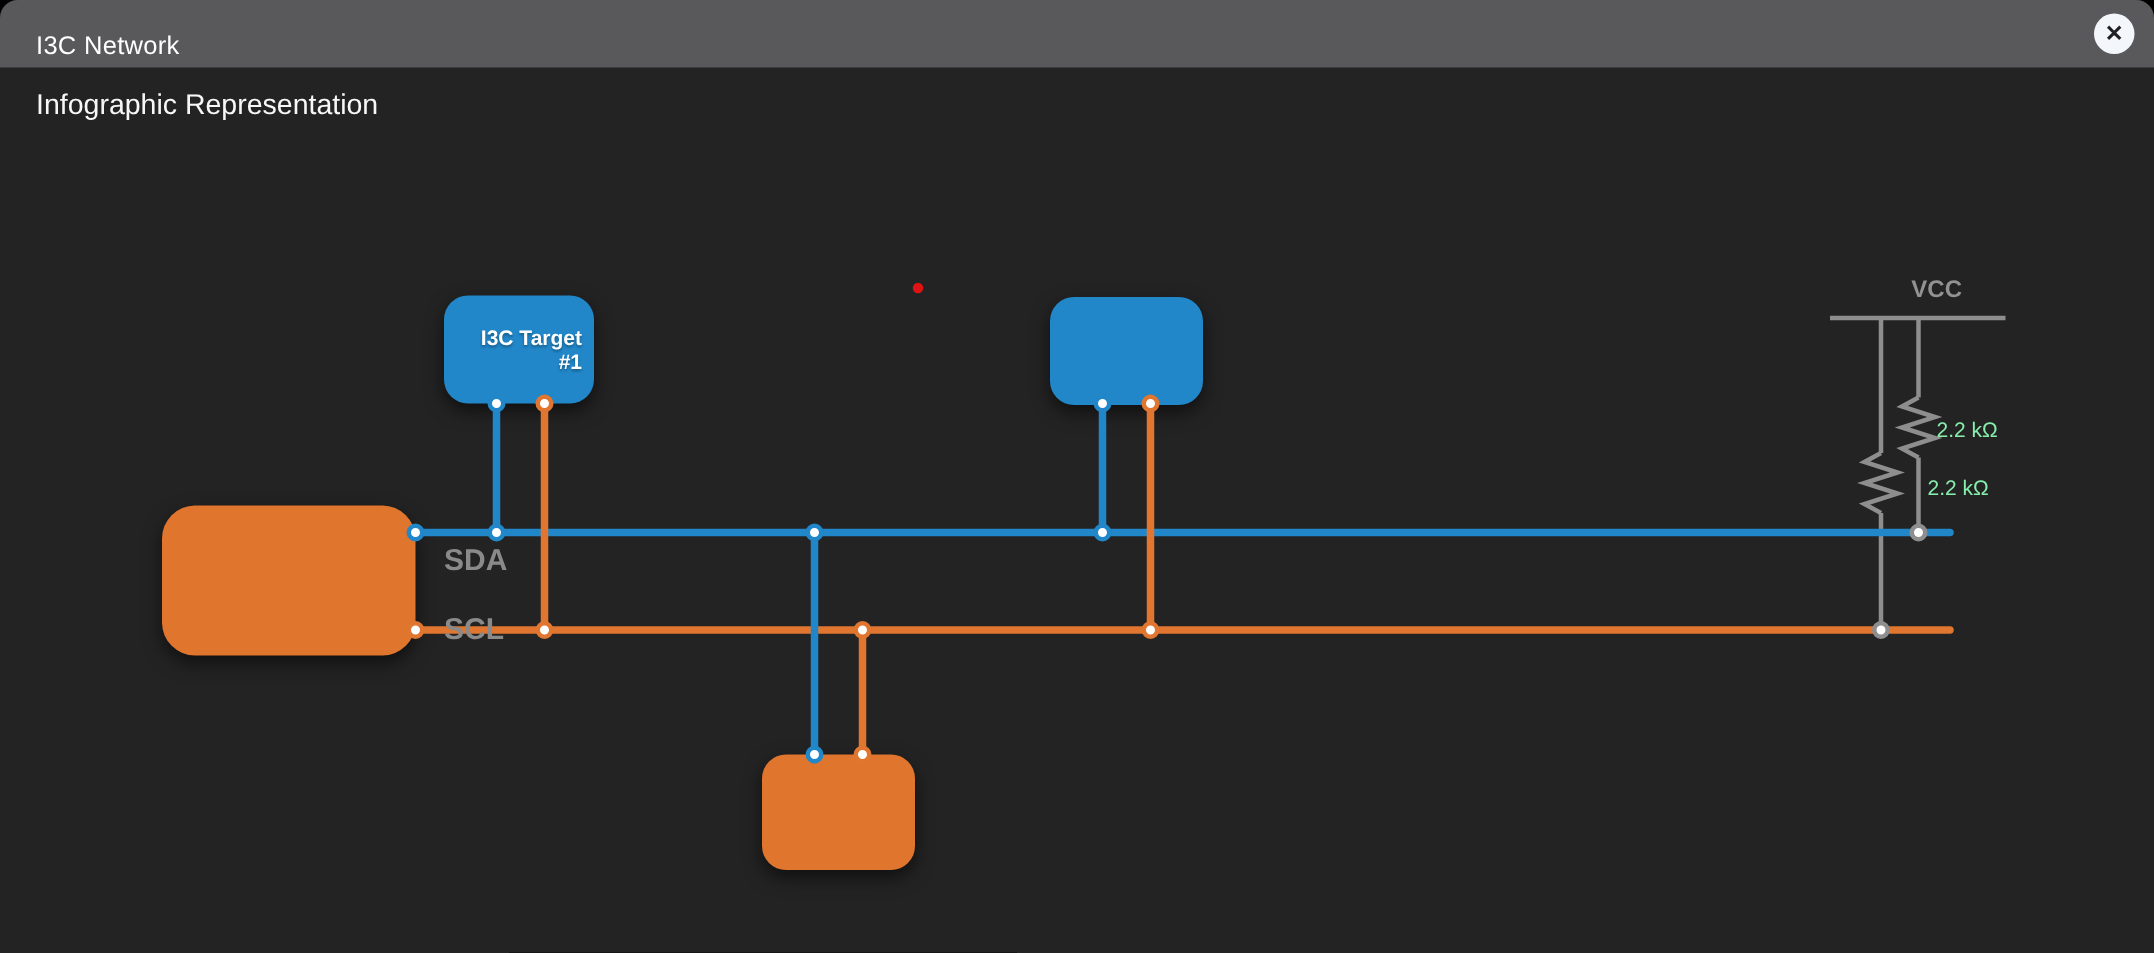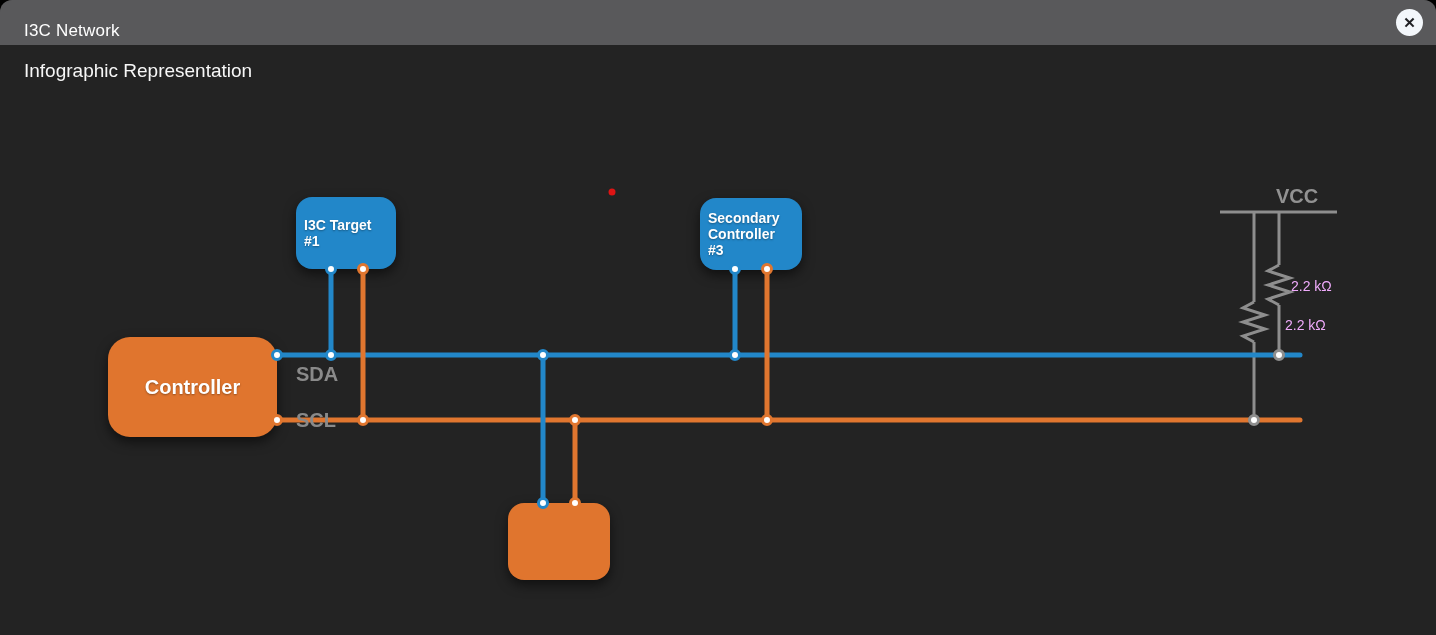--- a/index.html
+++ b/index.html
@@ -30,37 +30,37 @@
   }
   .heading {
     position: absolute; left: 24px; top: 15px; color: #F7F7F7;
     font-size: 19px; font-weight: 500;
   }
   .diagram-svg { position: absolute; left: 0; top: 0; }
   .node-rect { filter: drop-shadow(0 5px 6px rgba(0,0,0,0.55)); }
 
   .node-label {
     position: absolute; display: flex; align-items: center; justify-content: center;
-    color: #FFFFFF; text-align: left; font-weight: 600; pointer-events: none;
+    color: #FFFFFF; text-align: right; font-weight: 600; pointer-events: none;
     text-shadow: 0 1px 2px rgba(0,0,0,0.35);
   }
   .node-label.controller { left: 108px; top: 292px; width: 169px; height: 100px; font-size: 20px; }
   .node-label.i3c1       { left: 296px; top: 152px; width: 100px; height: 72px; font-size: 14px; padding: 0 8px; }
   .node-label.sc3        { left: 700px; top: 153px; width: 102px; height: 72px; font-size: 14px; padding: 0 8px; }
   .node-label.i2c2       { left: 508px; top: 458px; width: 102px; height: 77px; font-size: 14px; padding: 0 6px; }
 
   .wire-label {
     position: absolute; color: #8A8A8A; font-weight: 700; font-size: 20px;
     pointer-events: none;
   }
   .label-sda { left: 296px; top: 318px; }
   .label-scl { left: 296px; top: 364px; }
-  .label-vcc { left: 1276px; top: 140px; width: 60px; text-align: left; font-size: 20px; color: #929292; }
+  .label-vcc { left: 1248px; top: 140px; width: 60px; text-align: right; font-size: 16px; color: #929292; }
   .res-label {
-    position: absolute; color: #f0abfc; font-size: 14px; font-weight: 400;
+    position: absolute; color: #86efac; font-size: 14px; font-weight: 400;
     pointer-events: none;
   }
   .res-label.r-sda { left: 1291px; top: 233px; }
   .res-label.r-scl { left: 1285px; top: 272px; }
 </style>
 </head>
 <body>
 
 <div class="window">
 
@@ -126,23 +126,21 @@
         <circle cx="363" cy="269" r="4.5" stroke="#E0762F"></circle>
         <circle cx="735" cy="269" r="4.5" stroke="#2287C9"></circle>
         <circle cx="767" cy="269" r="4.5" stroke="#E0762F"></circle>
         <circle cx="543" cy="503" r="4.5" stroke="#2287C9"></circle>
         <circle cx="575" cy="503" r="4.5" stroke="#E0762F"></circle>
       </g>
 
       <circle cx="612" cy="192" r="3.5" fill="#DE1414"></circle>
     </svg>
 
-    <div class="node-label controller">Controller</div>
     <div class="node-label i3c1">I3C Target #1</div>
-    <div class="node-label sc3">Secondary Controller #3</div>
 
     <span class="wire-label label-sda">SDA</span>
     <span class="wire-label label-scl">SCL</span>
     <span class="wire-label label-vcc">VCC</span>
     <span class="res-label r-sda">2.2 kΩ</span>
     <span class="res-label r-scl">2.2 kΩ</span>
   </div>
 </div>
 
 </body></html>

